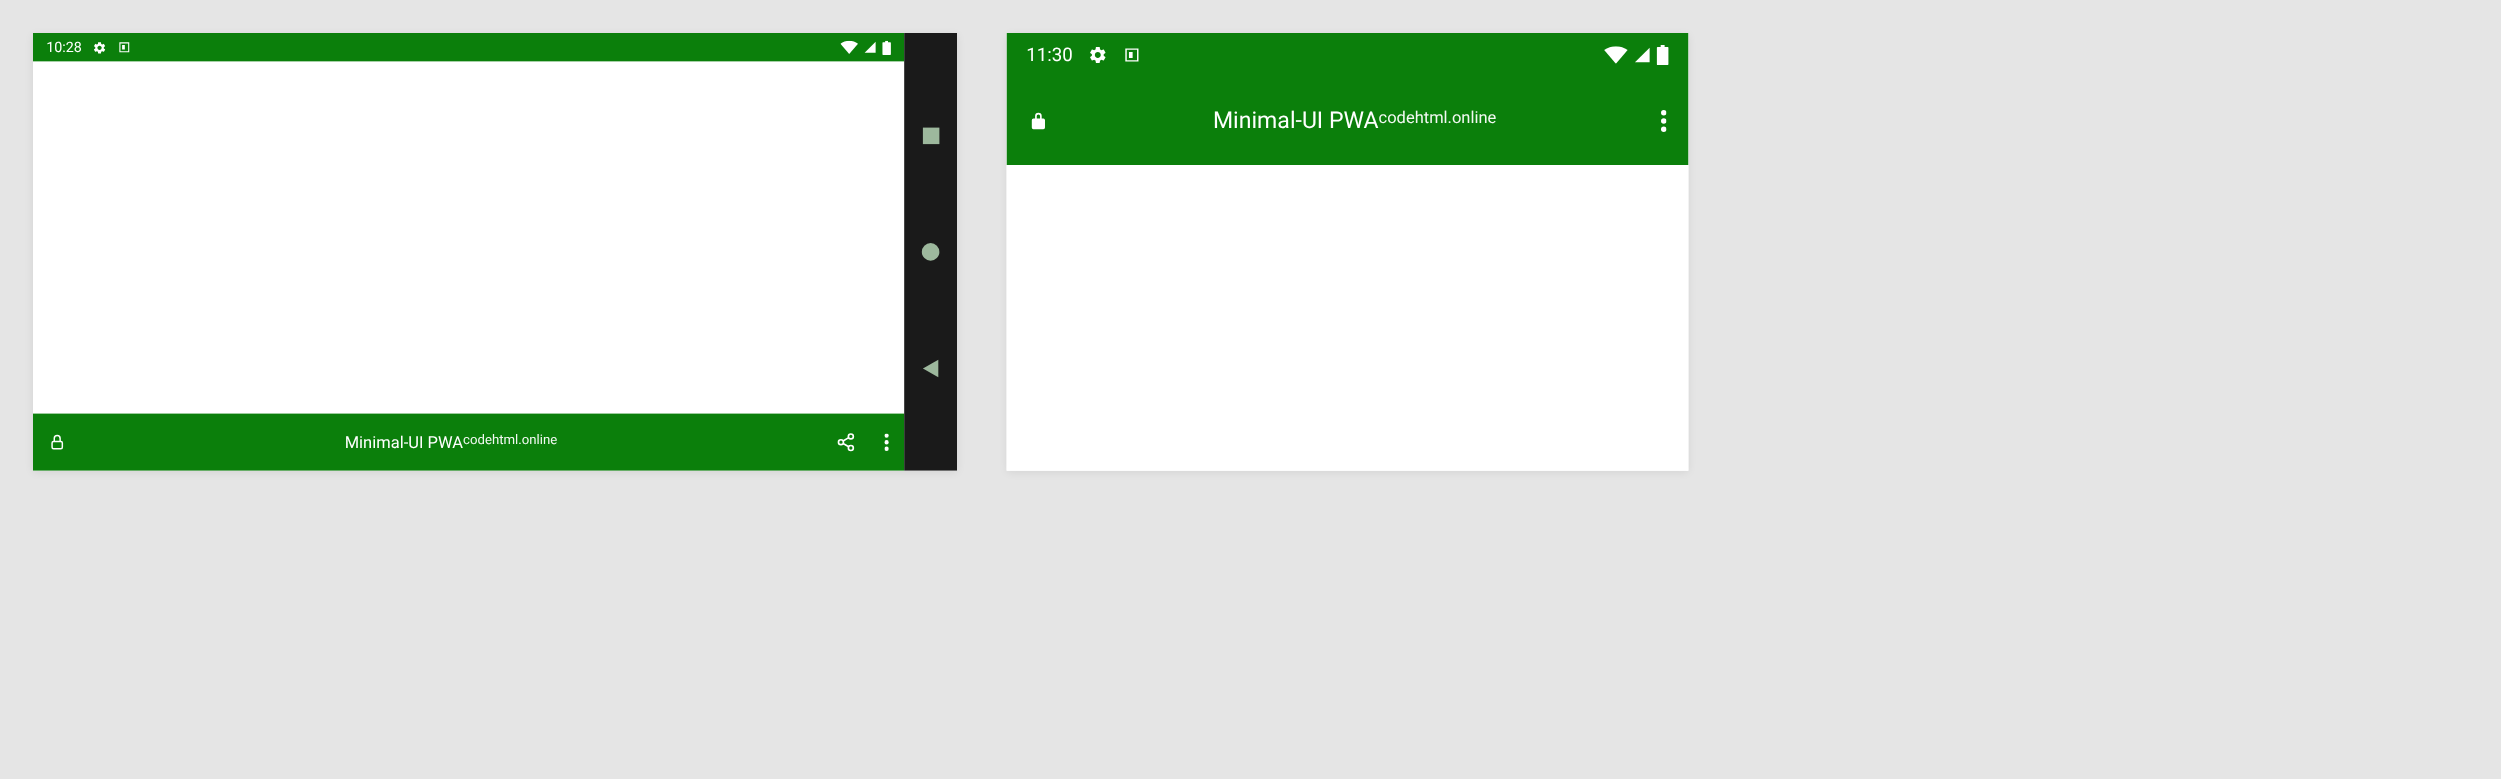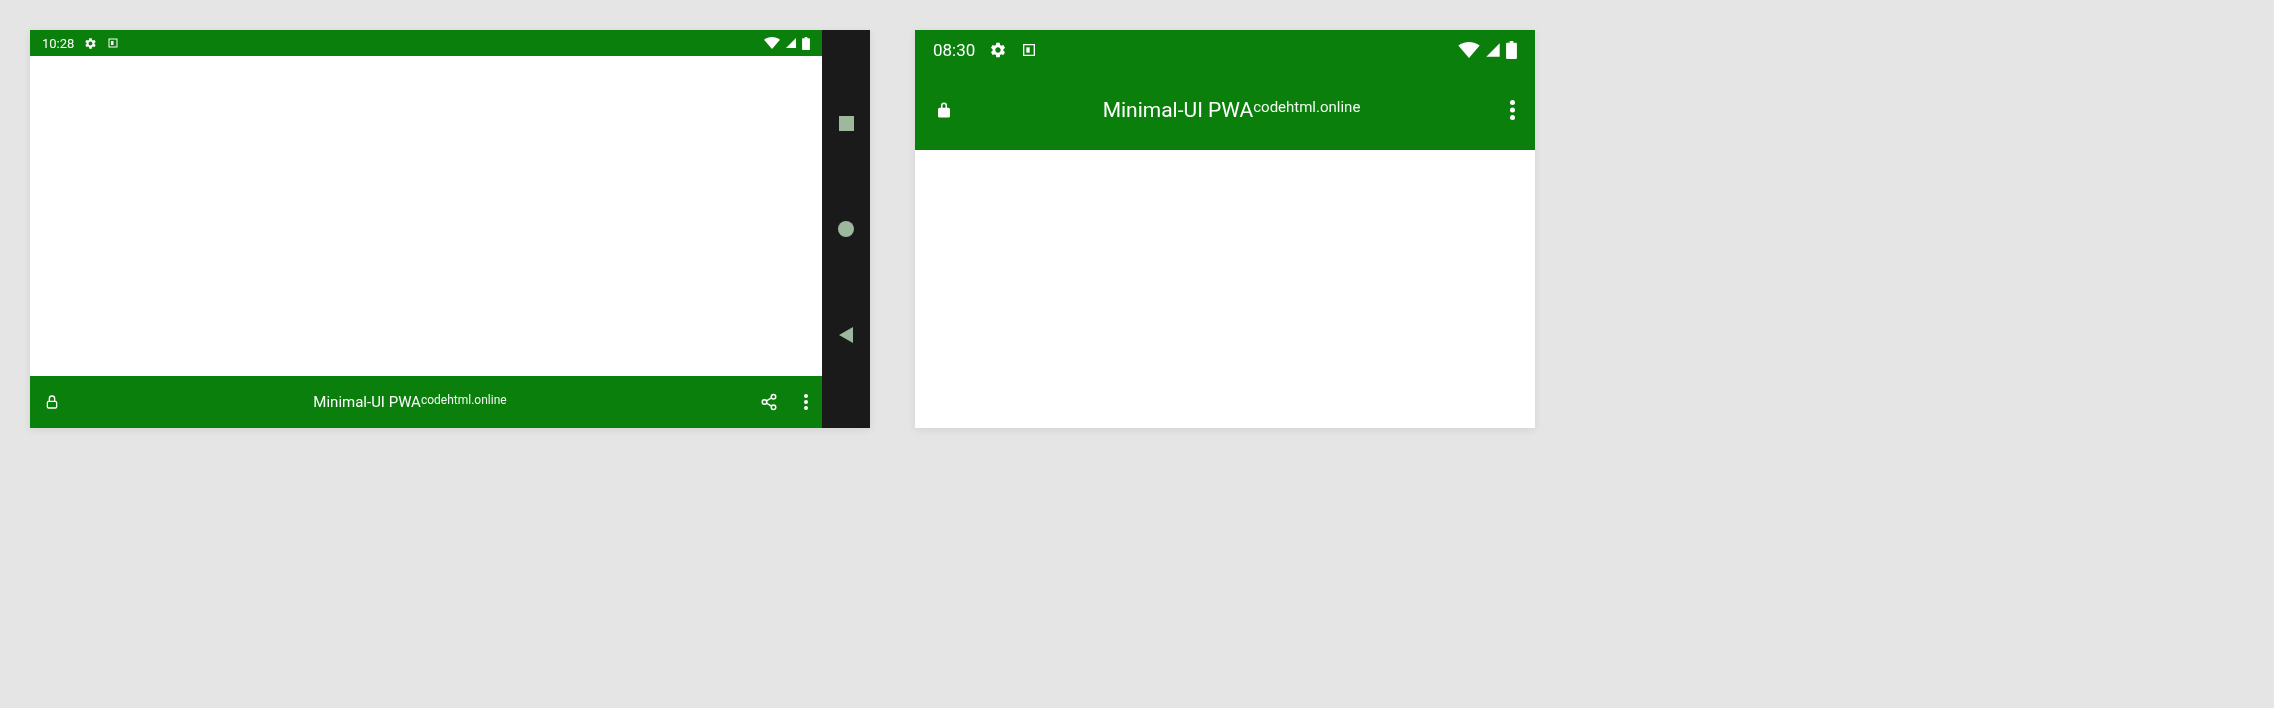--- a/index.html
+++ b/index.html
@@ -235,21 +235,21 @@
     <div class="nav-btn">
       <div class="icon-triangle"></div>
     </div>
   </div>
 </div>
 
 <div class="device device-portrait">
 
   <div class="status-bar status-bar-tall status-tall">
     <div class="status-left">
-      <span style="font-size:17px">08:30</span>
+      <span style="font-size:17px">11:30</span>
       <span class="gear-icon">
         <svg width="18" height="18" viewBox="0 0 24 24" fill="white">
             <path d="M19.14,12.94c0.04-0.3,0.06-0.61,0.06-0.94c0-0.32-0.02-0.64-0.07-0.94l2.03-1.58c0.18-0.14,0.23-0.41,0.12-0.61 l-1.92-3.32c-0.12-0.22-0.37-0.29-0.59-0.22l-2.39,0.96c-0.5-0.38-1.03-0.7-1.62-0.94L14.4,2.81c-0.04-0.24-0.24-0.41-0.48-0.41 h-3.84c-0.24,0-0.43,0.17-0.47,0.41L9.25,5.35C8.66,5.59,8.12,5.92,7.63,6.29L5.24,5.33c-0.22-0.08-0.47,0-0.59,0.22L2.74,8.87 C2.62,9.08,2.66,9.34,2.86,9.48l2.03,1.58C4.84,11.36,4.8,11.69,4.8,12s0.02,0.64,0.07,0.94l-2.03,1.58 c-0.18,0.14-0.23,0.41-0.12,0.61l1.92,3.32c0.12,0.22,0.37,0.29,0.59,0.22l2.39-0.96c0.5,0.38,1.03,0.7,1.62,0.94l0.36,2.54 c0.05,0.24,0.24,0.41,0.48,0.41h3.84c0.24,0,0.44-0.17,0.47-0.41l0.36-2.54c0.59-0.24,1.13-0.56,1.62-0.94l2.39,0.96 c0.22,0.08,0.47,0,0.59-0.22l1.92-3.32c0.12-0.22,0.07-0.47-0.12-0.61L19.14,12.94z M12,15.6c-1.98,0-3.6-1.62-3.6-3.6 s1.62-3.6,3.6-3.6s3.6,1.62,3.6,3.6S13.98,15.6,12,15.6z"></path>
           </svg>
       </span>
       <span class="square-outline-icon">
         <svg width="16" height="16" viewBox="0 0 24 24" fill="white">
             <path d="M3 3h18v18H3V3zm2 2v14h14V5H5z"></path>
             <path d="M8 8h5v8H8z"></path>
           </svg>

